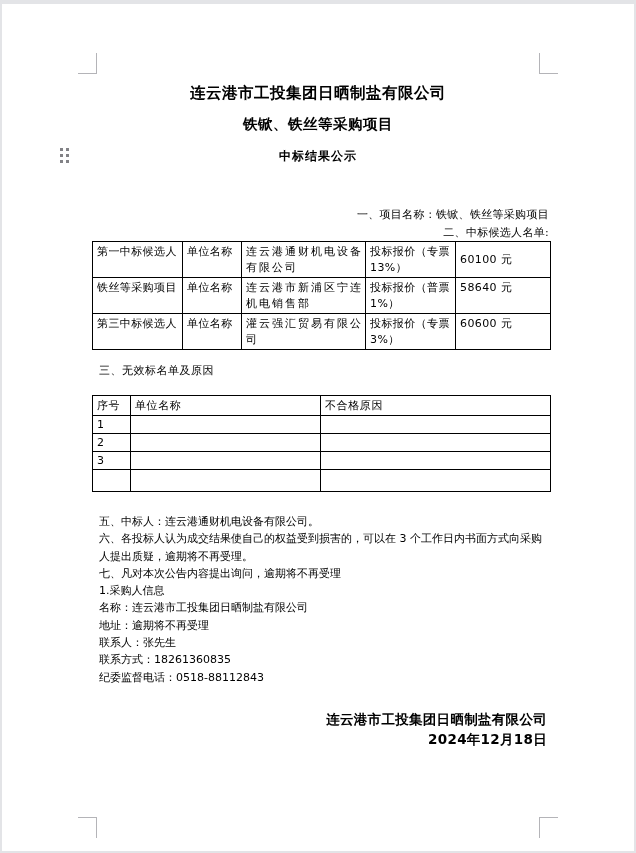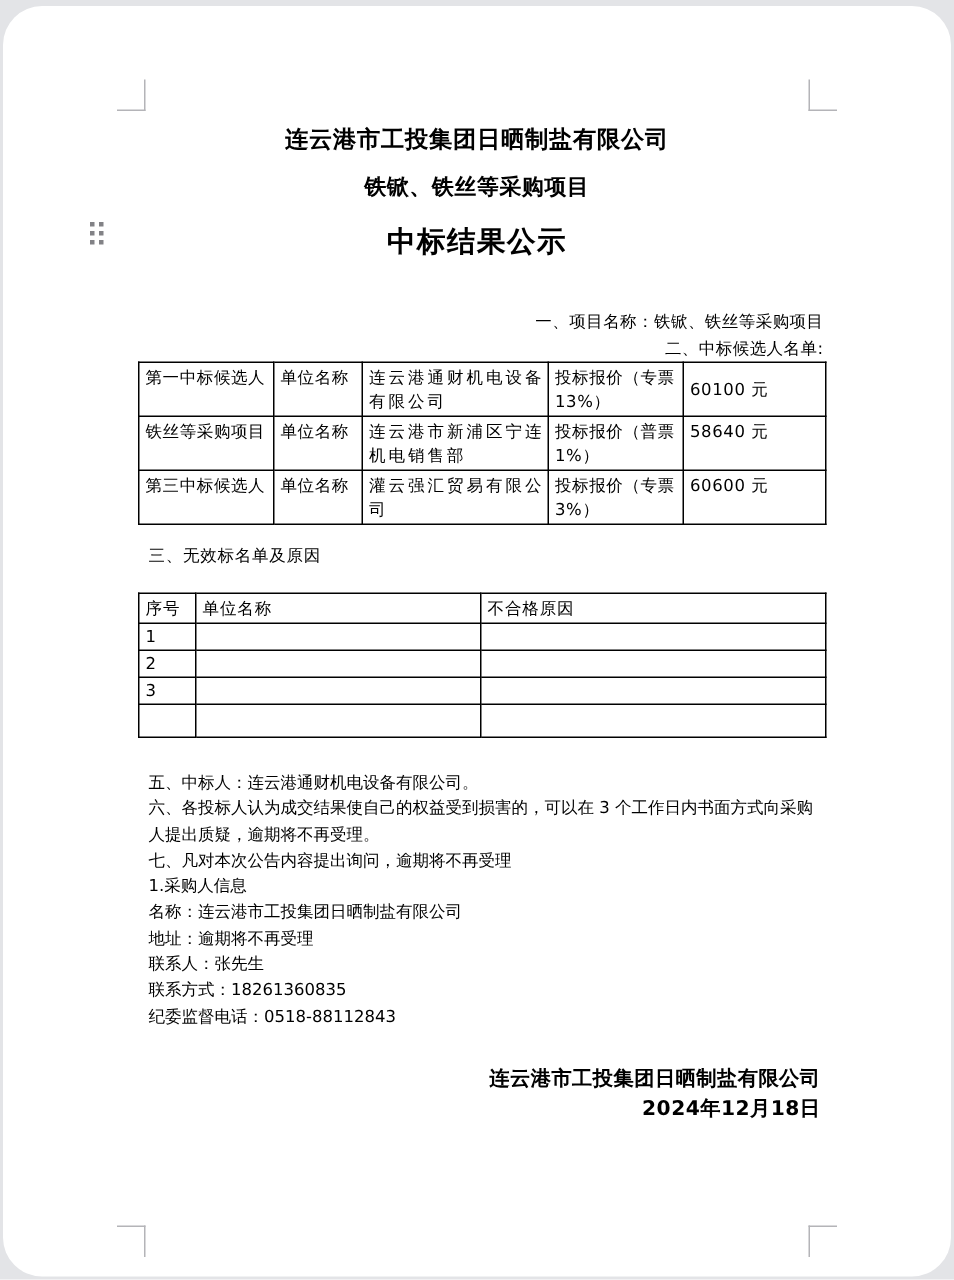--- a/index.html
+++ b/index.html
@@ -6,36 +6,35 @@
   html,body { width:636px; height:853px; }
   .screen {
     position:relative; width:636px; height:853px;
     background:#e3e4e7; overflow:hidden;
     font-family:"DejaVu Sans","Liberation Sans",sans-serif;
     color:#000; -webkit-font-smoothing:none;
   }
   .page {
     position:absolute; left:2px; top:4px; width:632px; height:847px;
     background:#ffffff;
-    border-radius:26px;
   }
   
   .mk { position:absolute; background:#b4b4b8; }
   .mk.h { height:1px; width:19px; }
   .mk.v { width:1px; height:21px; }
   
   .dots { position:absolute; left:60px; top:148px; width:9px; height:16px;
           display:grid; grid-template-columns:3px 3px; grid-template-rows:3px 3px 3px;
           column-gap:3px; row-gap:3px; }
   .dots i { background:#828286; display:block; }
   
   .tline { position:absolute; left:0; right:0; text-align:center; font-weight:700; }
   .t1 { top:79px;  font-size:15.5px; letter-spacing:0.5px; }
   .t2 { top:111px; font-size:14.5px; letter-spacing:0.5px; }
-  .t3 { top:144px; font-size:19px; letter-spacing:1px; }
+  .t3 { top:144px; font-size:12px; letter-spacing:1px; }
   
   .textline { font-size:11px; line-height:18.3px; letter-spacing:0.3px; }
   .sec12 { position:absolute; left:97px; top:202px; width:450px;text-align:right; }
   .sec3  { position:absolute; left:97px; top:359px; width:450px; font-size:11px; letter-spacing:0.5px; }
   .bodyblock { position:absolute; left:97px; top:509px; width:444px;
                font-size:11px; line-height:17.3px; letter-spacing:0; }
   .bodyblock div { min-height:17.3px; }
   
   table { position:absolute; border-collapse:collapse; table-layout:fixed;
           font-size:11px; }

